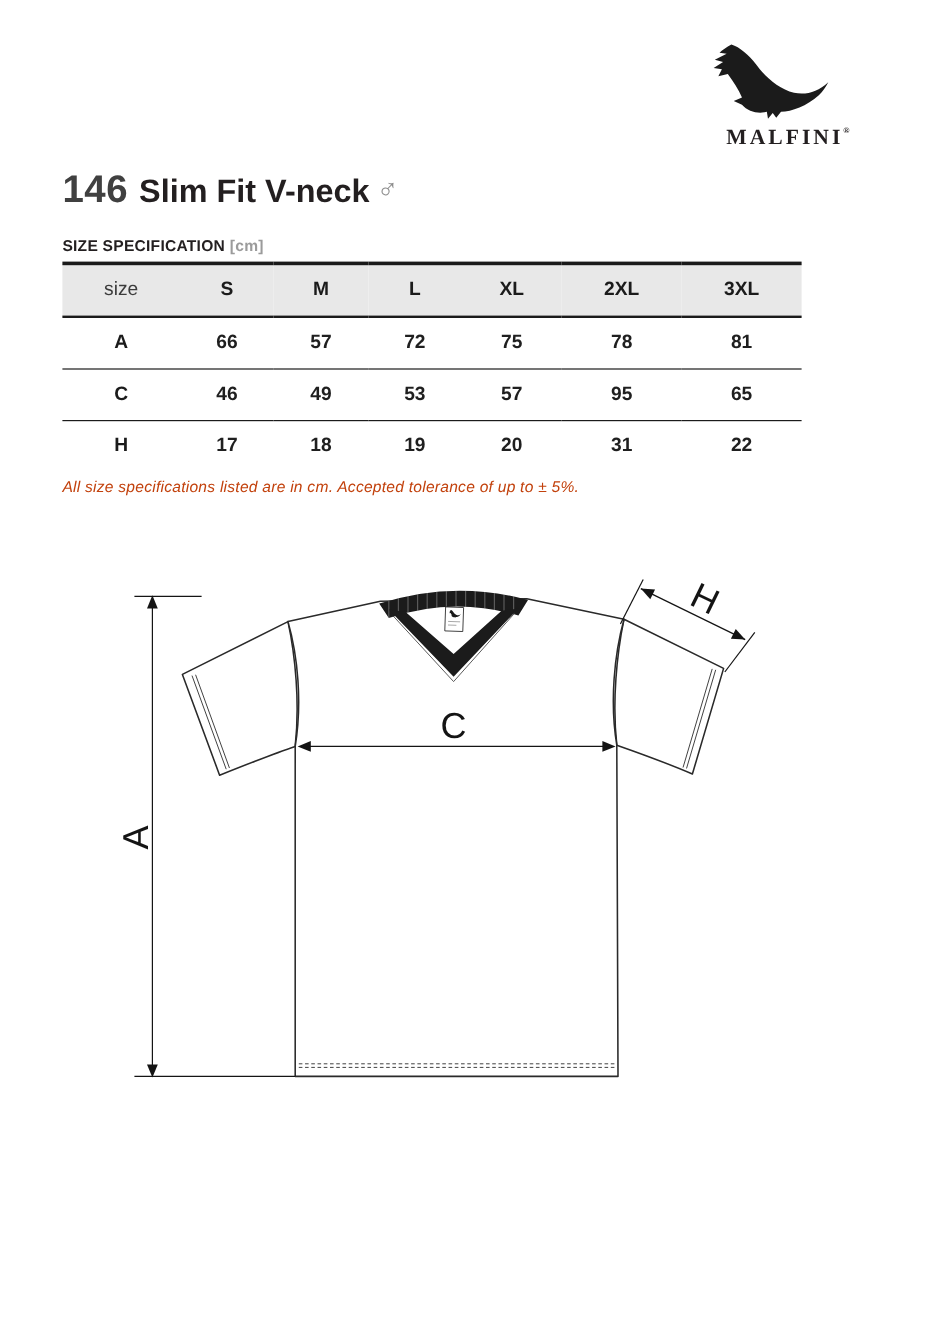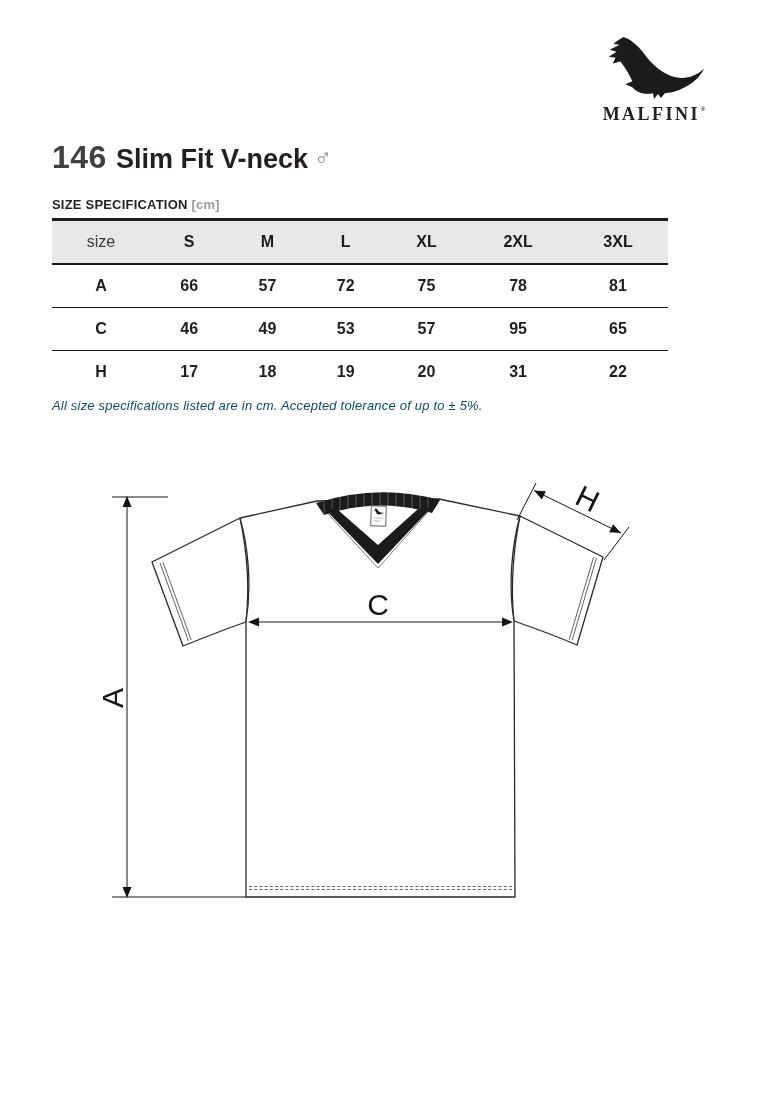--- a/index.html
+++ b/index.html
@@ -7,22 +7,22 @@
   body {
     width: 774px; height: 1112px;
     position: relative;
     font-family: "Liberation Sans", sans-serif;
     color: #231f20;
     overflow: hidden;
   }
 
   
   .brand {
-    position: absolute; top: 36px; right: 52px;
-    width: 136px; text-align: center;
+    position: absolute; top: 36px; right: 66px;
+    width: 136px; text-align: right;
   }
   .brand svg { display: block; margin: 0 auto; }
   .wordmark {
     margin-top: 2px;
     font-family: "Liberation Serif", serif;
     font-weight: bold;
     font-size: 18px;
     letter-spacing: 2.5px;
     color: #231f20;
     white-space: nowrap;
@@ -63,21 +63,21 @@
   table.size-table th:first-child, table.size-table td:first-child { width: 98px; }
   th.col-size-label { font-weight: normal; color: #3c3c3c; font-size: 16px; }
   th.col-size { font-weight: bold; color: #1b1b1b; }
   td.row-label { font-weight: bold; color: #1b1b1b; }
   td.size-value { font-weight: bold; color: #1f1f1f; }
 
   .footnote {
     margin-top: 5px;
     font-size: 13px;
     font-style: italic;
-    color: #0c4a6e;
+    color: #c2410c;
     letter-spacing: 0.2px;
   }
 
   
   .diagram { position: absolute; left: 0; top: 455px; }
   .dim-label { font-family: "Liberation Sans", sans-serif; font-size: 30px; fill: #141414; }
 </style>
 </head>
 <body>
 

